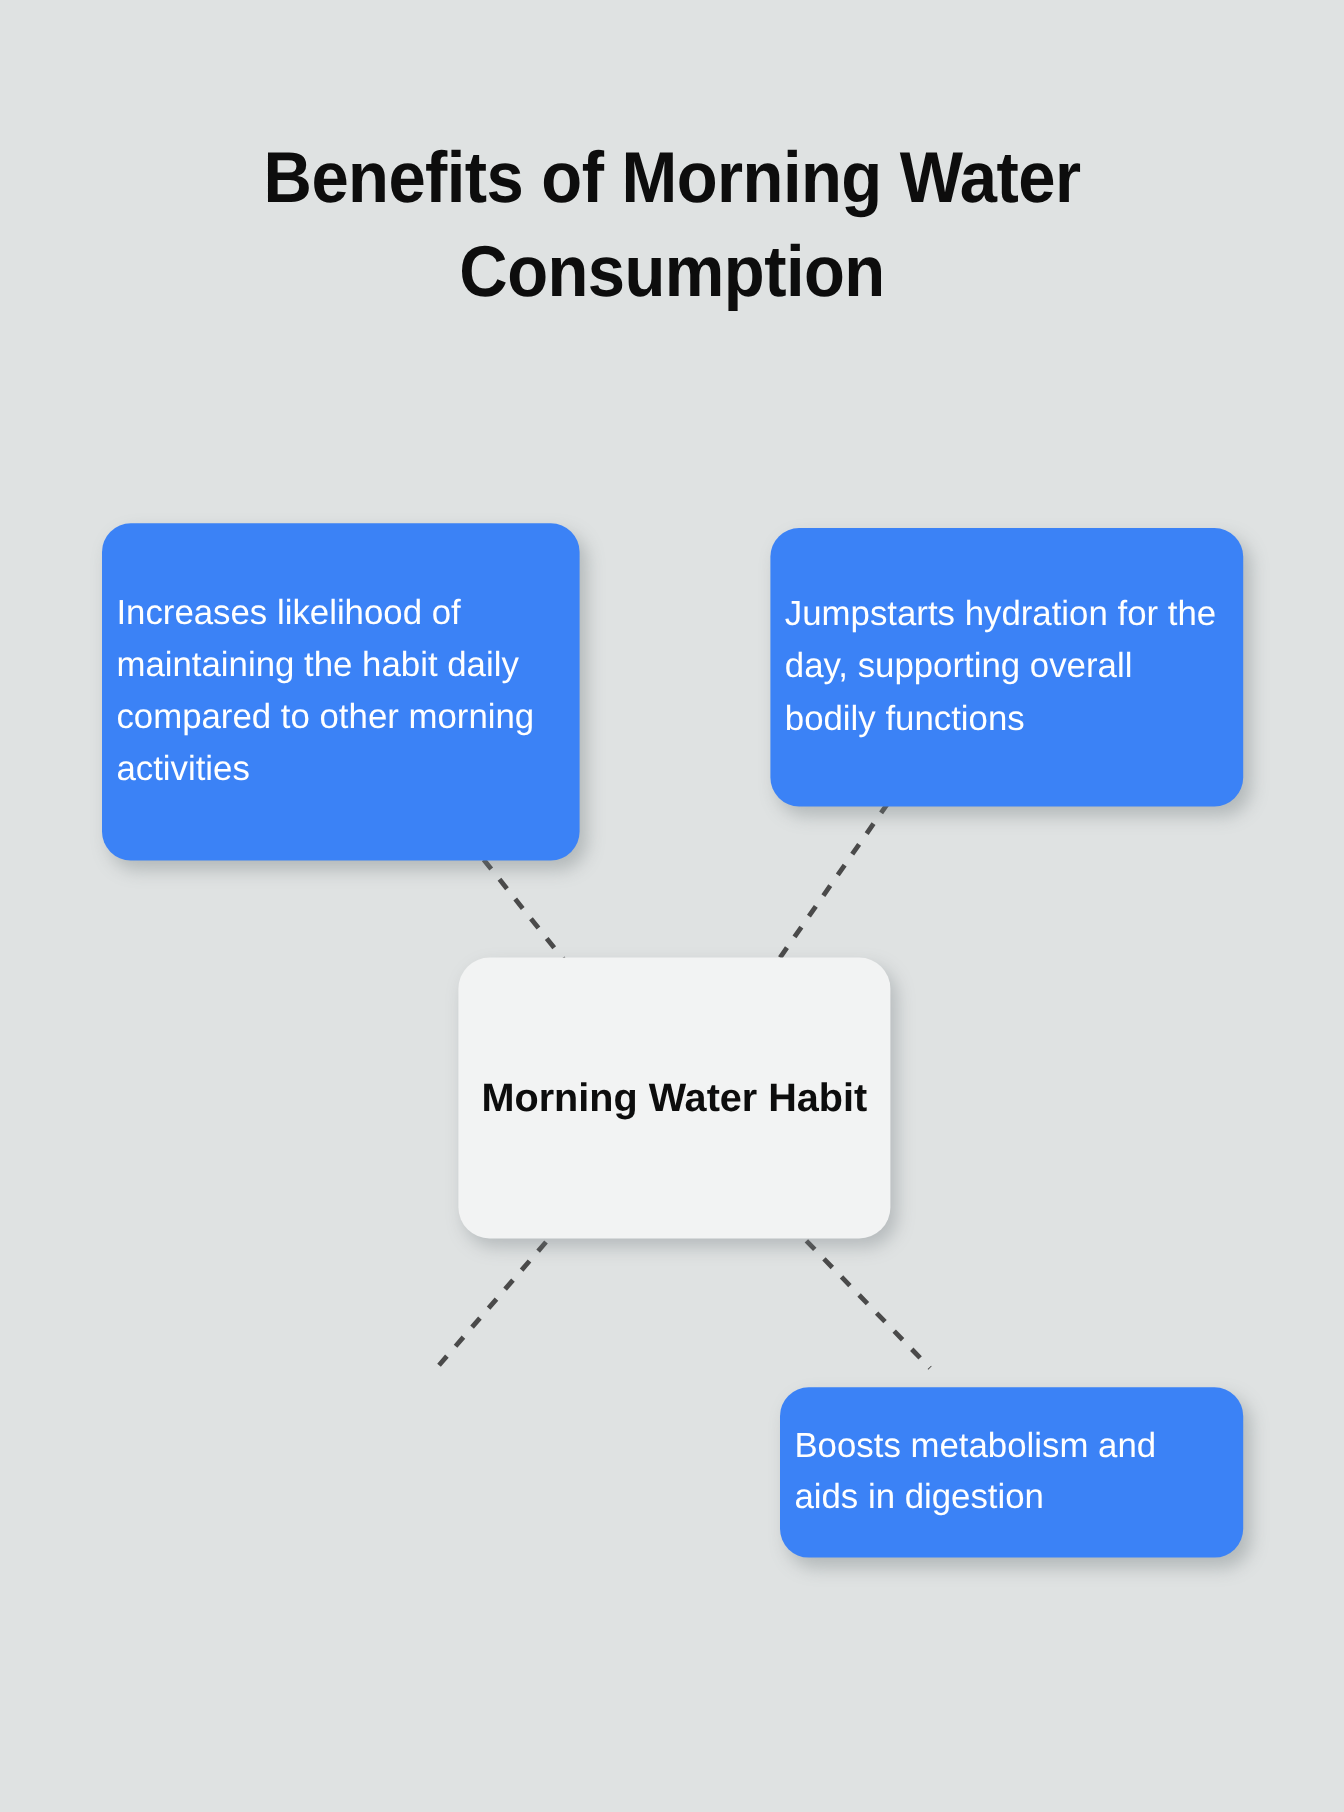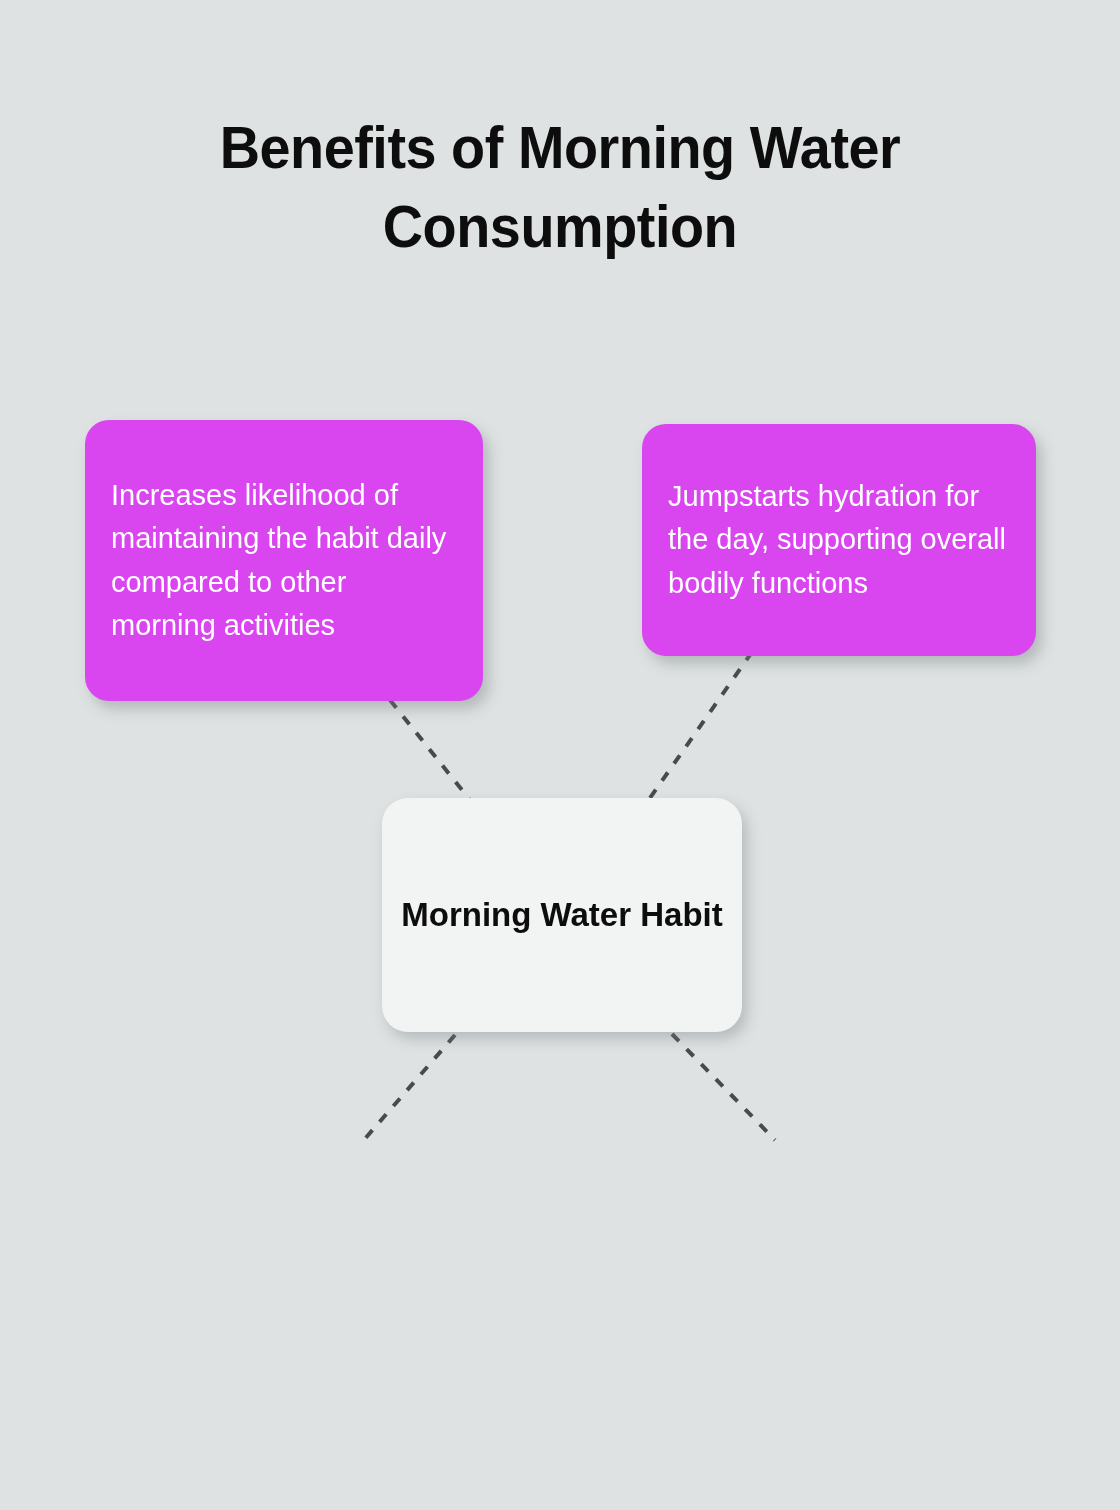--- a/index.html
+++ b/index.html
@@ -42,24 +42,25 @@
     height: 1510px;
   }
   .node {
     position: absolute;
     box-sizing: border-box;
     border-radius: 24px;
     display: flex;
     align-items: center;
   }
   .node-leaf {
-    background: #d946ef;
+    background: #3b82f6;
     color: #ffffff;
-    padding: 0 26px;
+    padding: 0 12px;
     box-shadow: 6px 8px 14px rgba(120,128,132,0.42);
+    margin-top: 16px;
   }
   .node-leaf .node-text {
     font-size: 29px;
     line-height: 1.49;
     font-weight: normal;
     color: #ffffff;
   }
   .node-center {
     background: #f2f3f3;
     border-radius: 26px;
@@ -101,14 +102,17 @@
 
   <div class="node node-leaf" id="node-tr">
     <span class="node-text">Jumpstarts hydration for the day, supporting overall bodily functions</span>
   </div>
 
   <div class="node node-center" id="node-center">
     <span class="node-text">Morning Water Habit</span>
   </div>
 
 
+  <div class="node node-leaf" id="node-br">
+    <span class="node-text">Boosts metabolism and aids in digestion</span>
+  </div>
 
 </div>
 
 </body></html>

